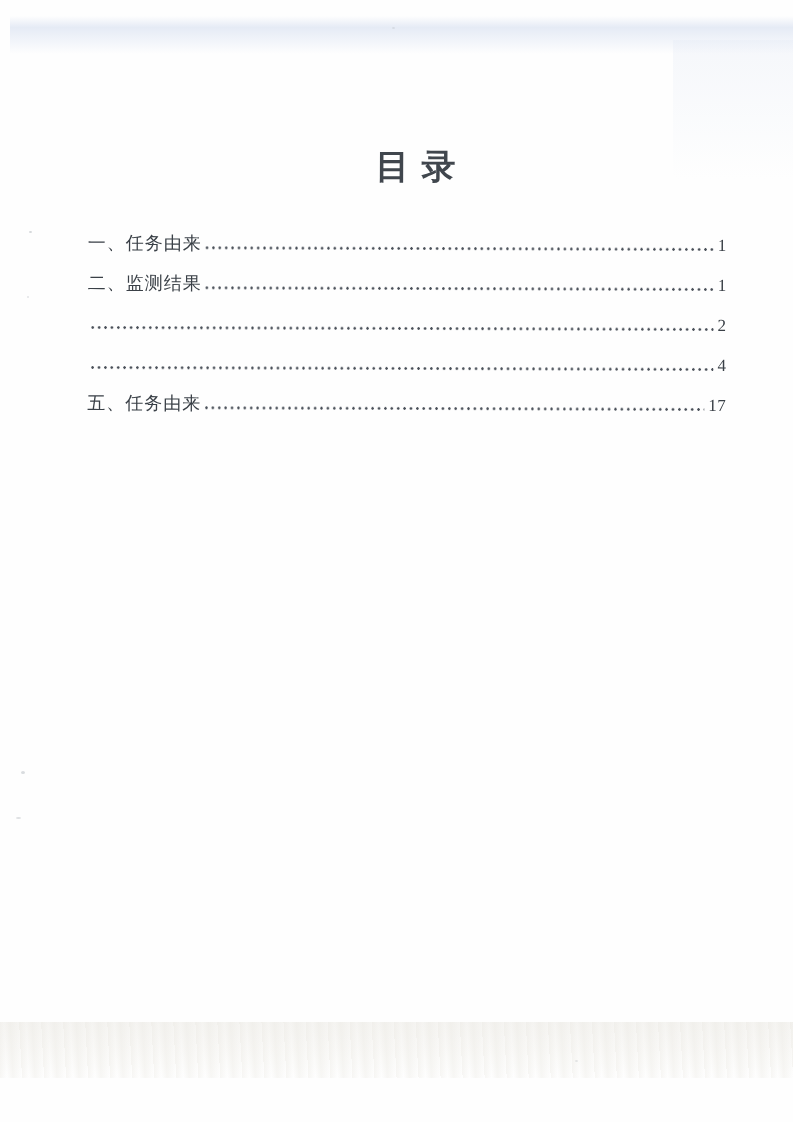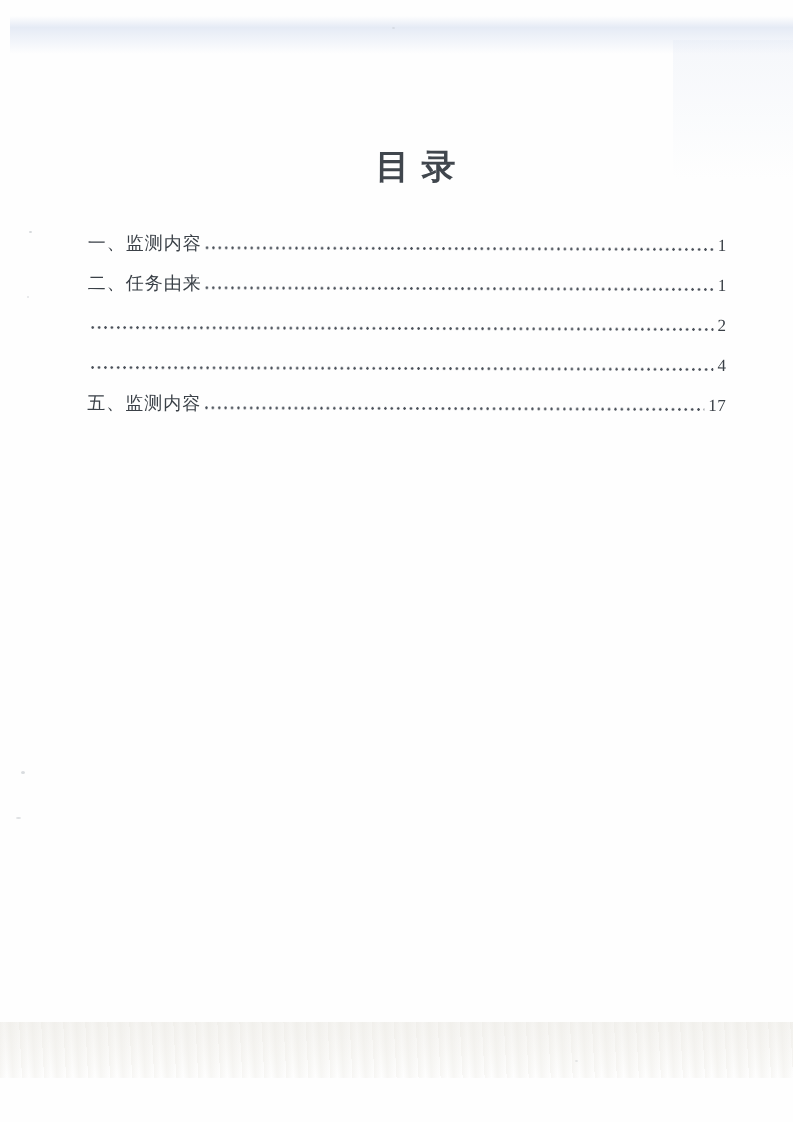--- a/index.html
+++ b/index.html
@@ -120,41 +120,41 @@
 <div class="speck" style="left:392px;top:27px;width:3px;height:2px;opacity:.3"></div>
 <div class="speck" style="left:575px;top:1060px;width:3px;height:2px;opacity:.3"></div>
 
 <div class="content">
 
   <h1 class="doc-title">目录</h1>
 
   <div class="toc">
 
     <div class="toc-row">
-      <span class="toc-label">一、监测内容</span>
+      <span class="toc-label">一、任务由来</span>
       <span class="dot-leader"></span>
       <span class="toc-page">1</span>
     </div>
 
     <div class="toc-row">
-      <span class="toc-label">二、任务由来</span>
+      <span class="toc-label">二、监测结果</span>
       <span class="dot-leader"></span>
       <span class="toc-page">1</span>
     </div>
 
     <div class="toc-row">
       <span class="dot-leader"></span>
       <span class="toc-page">2</span>
     </div>
 
     <div class="toc-row">
       <span class="dot-leader"></span>
       <span class="toc-page">4</span>
     </div>
 
     <div class="toc-row">
-      <span class="toc-label">五、监测内容</span>
+      <span class="toc-label">五、任务由来</span>
       <span class="dot-leader"></span>
       <span class="toc-page">17</span>
     </div>
 
   </div>
 </div>
 
 </body></html>

